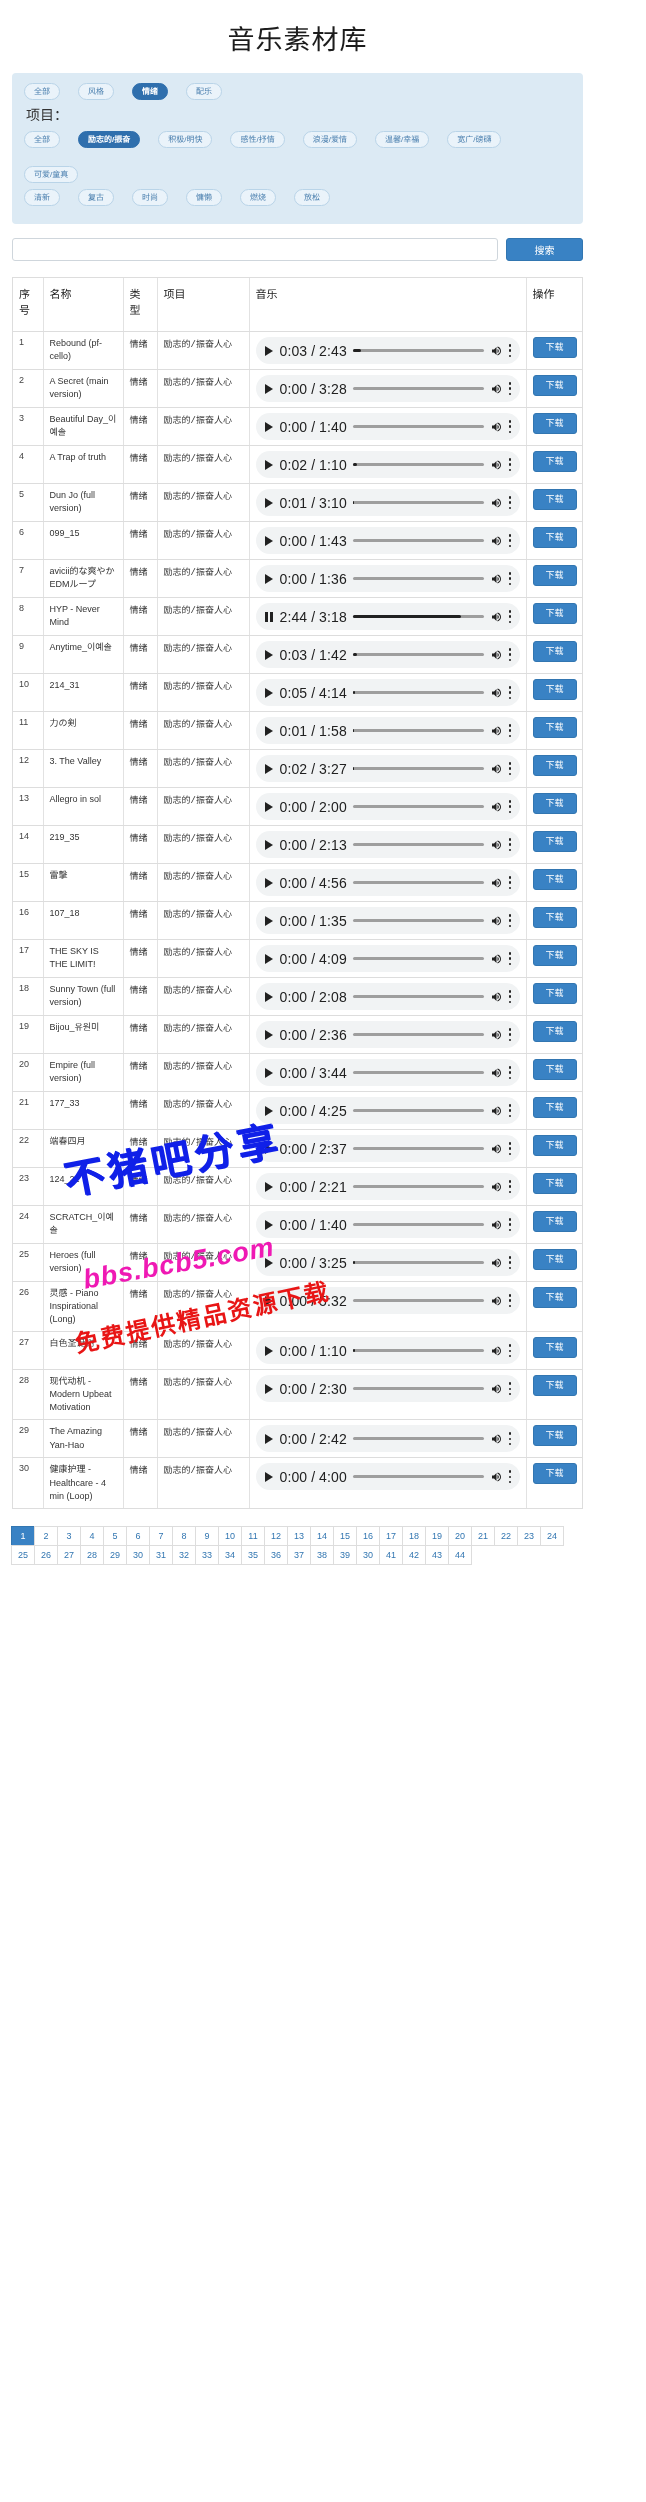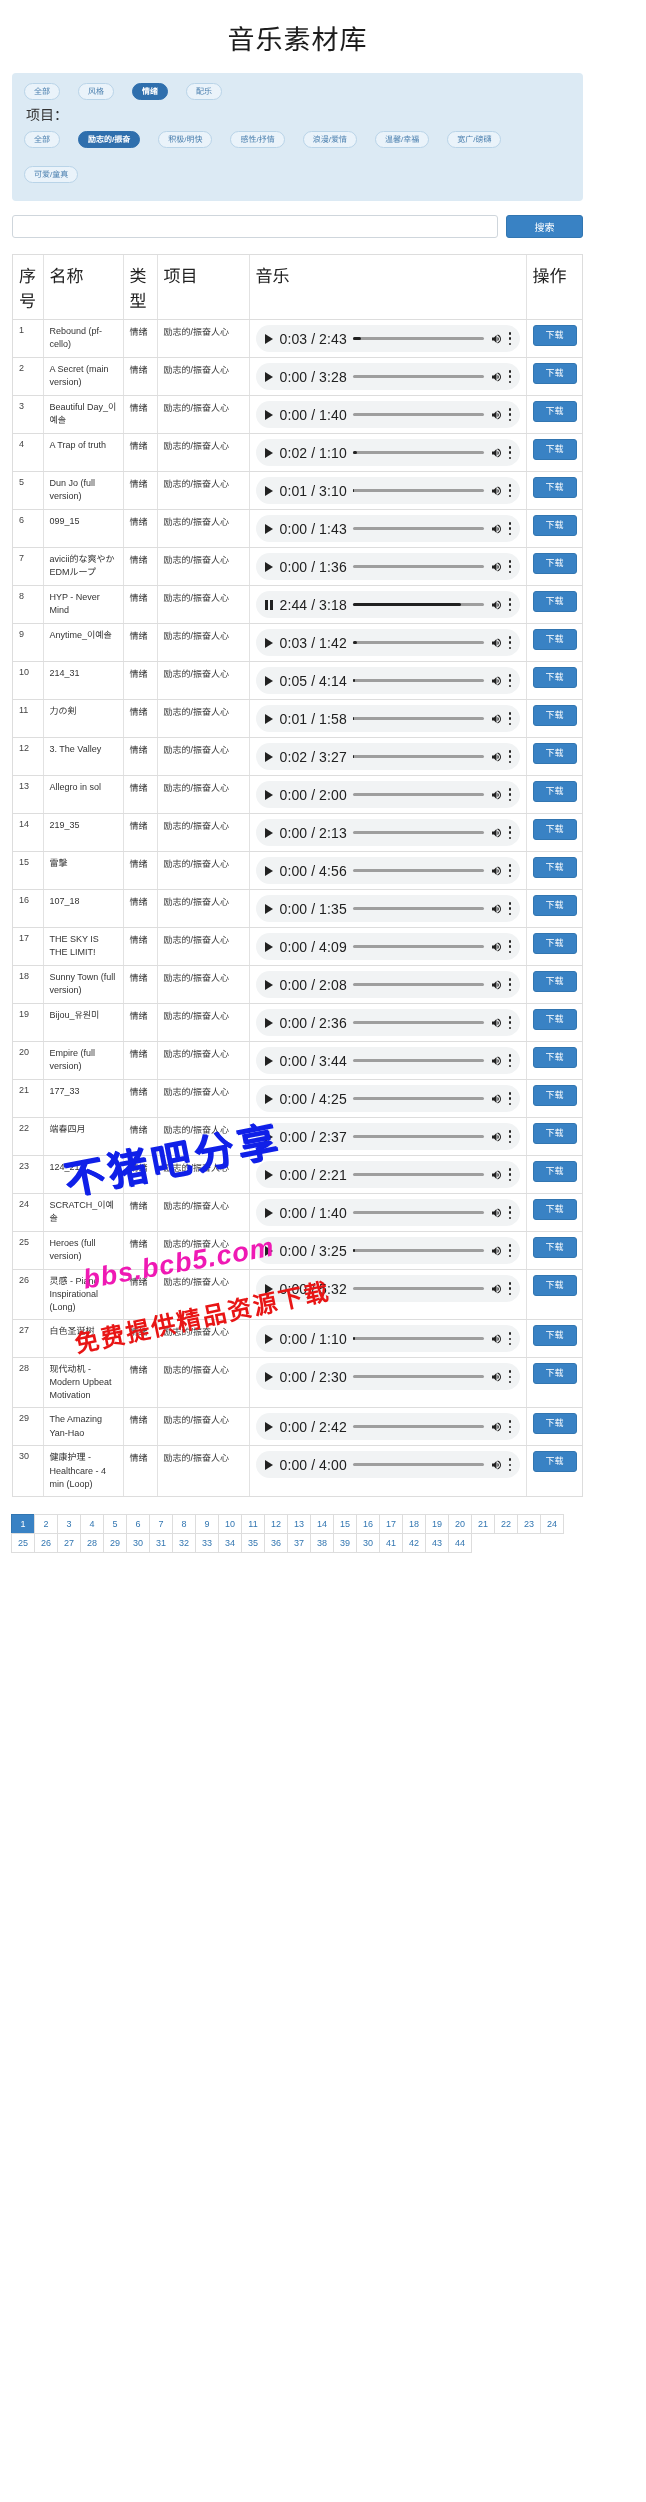--- a/index.html
+++ b/index.html
@@ -127,37 +127,37 @@
     padding:5px 6px;
     text-align:left;
     vertical-align:top;
     box-sizing:border-box;
     word-wrap:break-word;
   }
   table.music-table th:last-child,
   table.music-table td:last-child{border-right:none;}
   table.music-table th{
     font-weight:400;
-    font-size:17px;
+    font-size:11px;
     color:#222;
     padding-top:7px;
-    padding-bottom:7px;
+    padding-bottom:14px;
     background:#fff;
   }
   .col-idx{width:30px;}
   .col-name{width:80px;}
   .col-type{width:34px;}
   .col-proj{width:92px;}
   .col-music{width:auto;}
   .col-op{width:56px;}
 
   td.cell-idx{color:#444;}
   td.cell-name{color:#333;line-height:1.45;}
   td.cell-type{color:#333;}
-  td.cell-proj{color:#333;}
+  td.cell-proj{color:#333;font-family:Liberation Mono, monospace;}
   td.cell-music{padding-top:10px;padding-bottom:10px;}
   td.cell-op{padding-top:8px;text-align:left;}
 
   
   .audio-player{
     display:flex;
     align-items:center;
     background:#f1f3f4;
     border-radius:16px;
     height:27px;
@@ -321,20 +321,28 @@
     <div class="filter-group-label">项目：</div>
     <div class="tag-row" id="proj-tags-1">
         <span class="tag">全部</span>
         <span class="tag active">励志的/振奋</span>
         <span class="tag">积极/明快</span>
         <span class="tag">感性/抒情</span>
         <span class="tag">浪漫/爱情</span>
         <span class="tag">温馨/幸福</span>
         <span class="tag">宽广/磅礴</span>
         <span class="tag">可爱/童真</span>
+      </div>
+    <div class="tag-row" id="proj-tags-2">
+        <span class="tag">清新</span>
+        <span class="tag">复古</span>
+        <span class="tag">时尚</span>
+        <span class="tag">慵懒</span>
+        <span class="tag">燃烧</span>
+        <span class="tag">放松</span>
       </div>
 
   </div>
 
   <div class="search-bar">
     <input class="search-input" type="text" placeholder="" style="">
     <button class="search-btn">搜索</button>
   </div>
 
   <div class="table-wrap">

